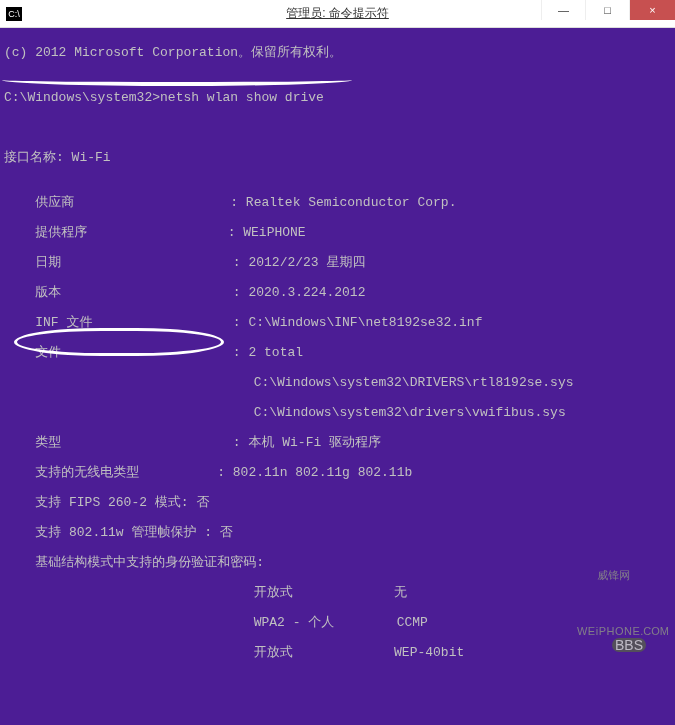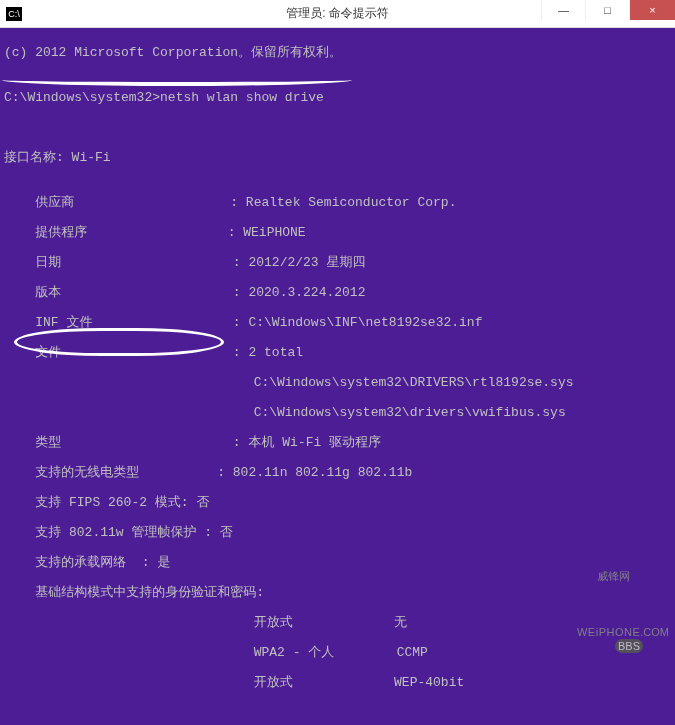--- a/index.html
+++ b/index.html
@@ -32,20 +32,21 @@
     justify-content: center;
     font-family: Arial, sans-serif;
   }
   .titlebar-title {
     position: absolute;
     left: 50%;
     transform: translateX(-50%);
     color: #333;
     font-family: "Microsoft YaHei", sans-serif;
     font-size: 12px;
+    text-decoration: underline;
   }
   .window-controls {
     position: absolute;
     right: 0;
     top: 0;
     display: flex;
     height: 20px;
   }
   .win-btn {
     width: 44px;
@@ -95,21 +96,21 @@
     line-height: 14px;
     opacity: 0.9;
   }
   .watermarks .wf { font-weight: normal; letter-spacing: 0.5px; }
   .watermarks .pill {
     display: inline-block;
     background: #555;
     color: #ccc;
     border-radius: 7px;
     padding: 0 3px;
-    font-size: 11px;
+    font-size: 14px;
     margin-left: 12px;
   }
 </style>
 </head>
 <body>
 
 <div class="titlebar">
   <div class="titlebar-icon">C:\</div>
   <div class="titlebar-title">管理员: 命令提示符</div>
   <div class="window-controls">
@@ -132,21 +133,20 @@
 <div class="line">    日期                      : 2012/2/23 星期四</div>
 <div class="line">    版本                      : 2020.3.224.2012</div>
 <div class="line">    INF 文件                  : C:\Windows\INF\net8192se32.inf</div>
 <div class="line">    文件                      : 2 total</div>
 <div class="line">                                C:\Windows\system32\DRIVERS\rtl8192se.sys</div>
 <div class="line">                                C:\Windows\system32\drivers\vwifibus.sys</div>
 <div class="line">    类型                      : 本机 Wi-Fi 驱动程序</div>
 <div class="line">    支持的无线电类型          : 802.11n 802.11g 802.11b</div>
 <div class="line">    支持 FIPS 260-2 模式: 否</div>
 <div class="line">    支持 802.11w 管理帧保护 : 否</div>
-<div class="line">    支持的承载网络  : 是</div>
 <div class="line">    基础结构模式中支持的身份验证和密码:</div>
 <div class="line">                                开放式             无</div>
 <div class="line">                                WPA2 - 个人        CCMP</div>
 <div class="line">                                开放式             WEP-40bit</div>
 
 
 
 
 
 

